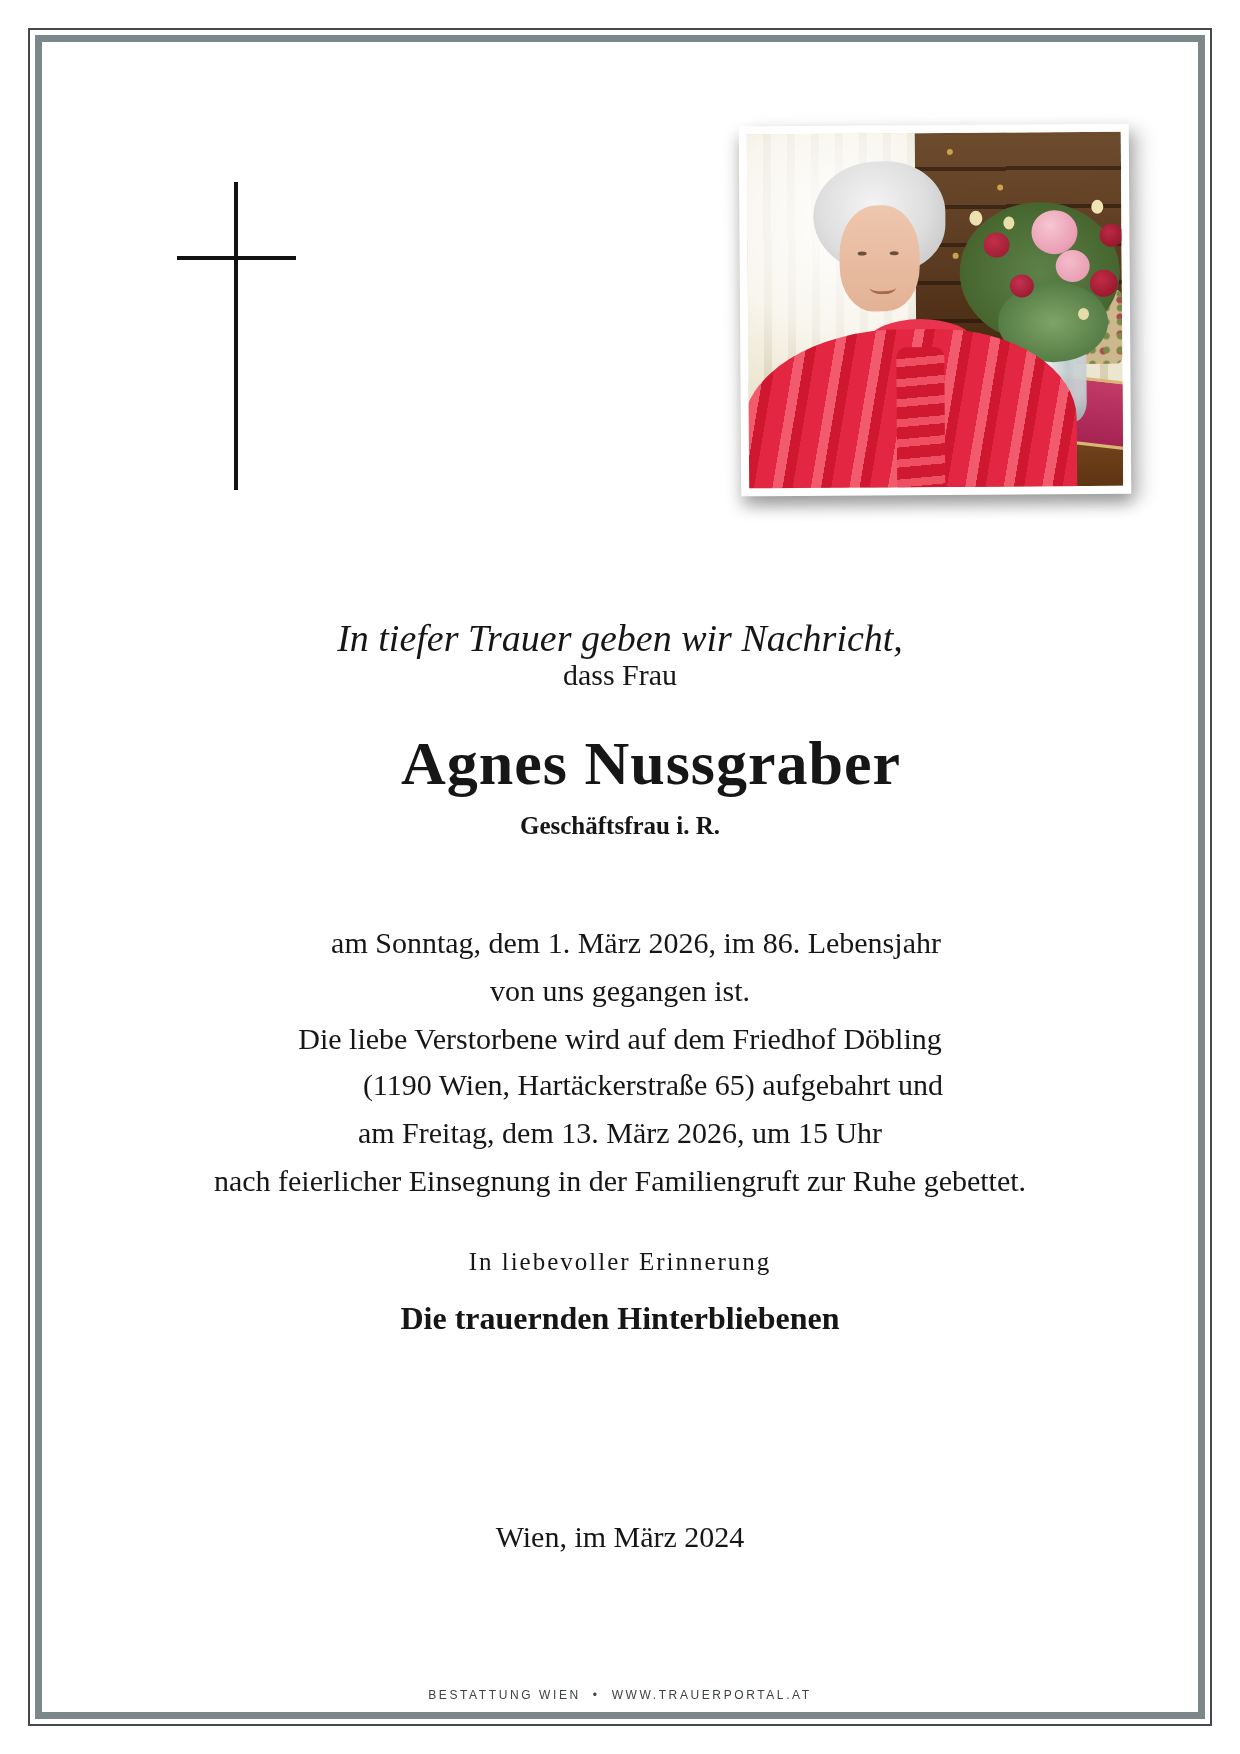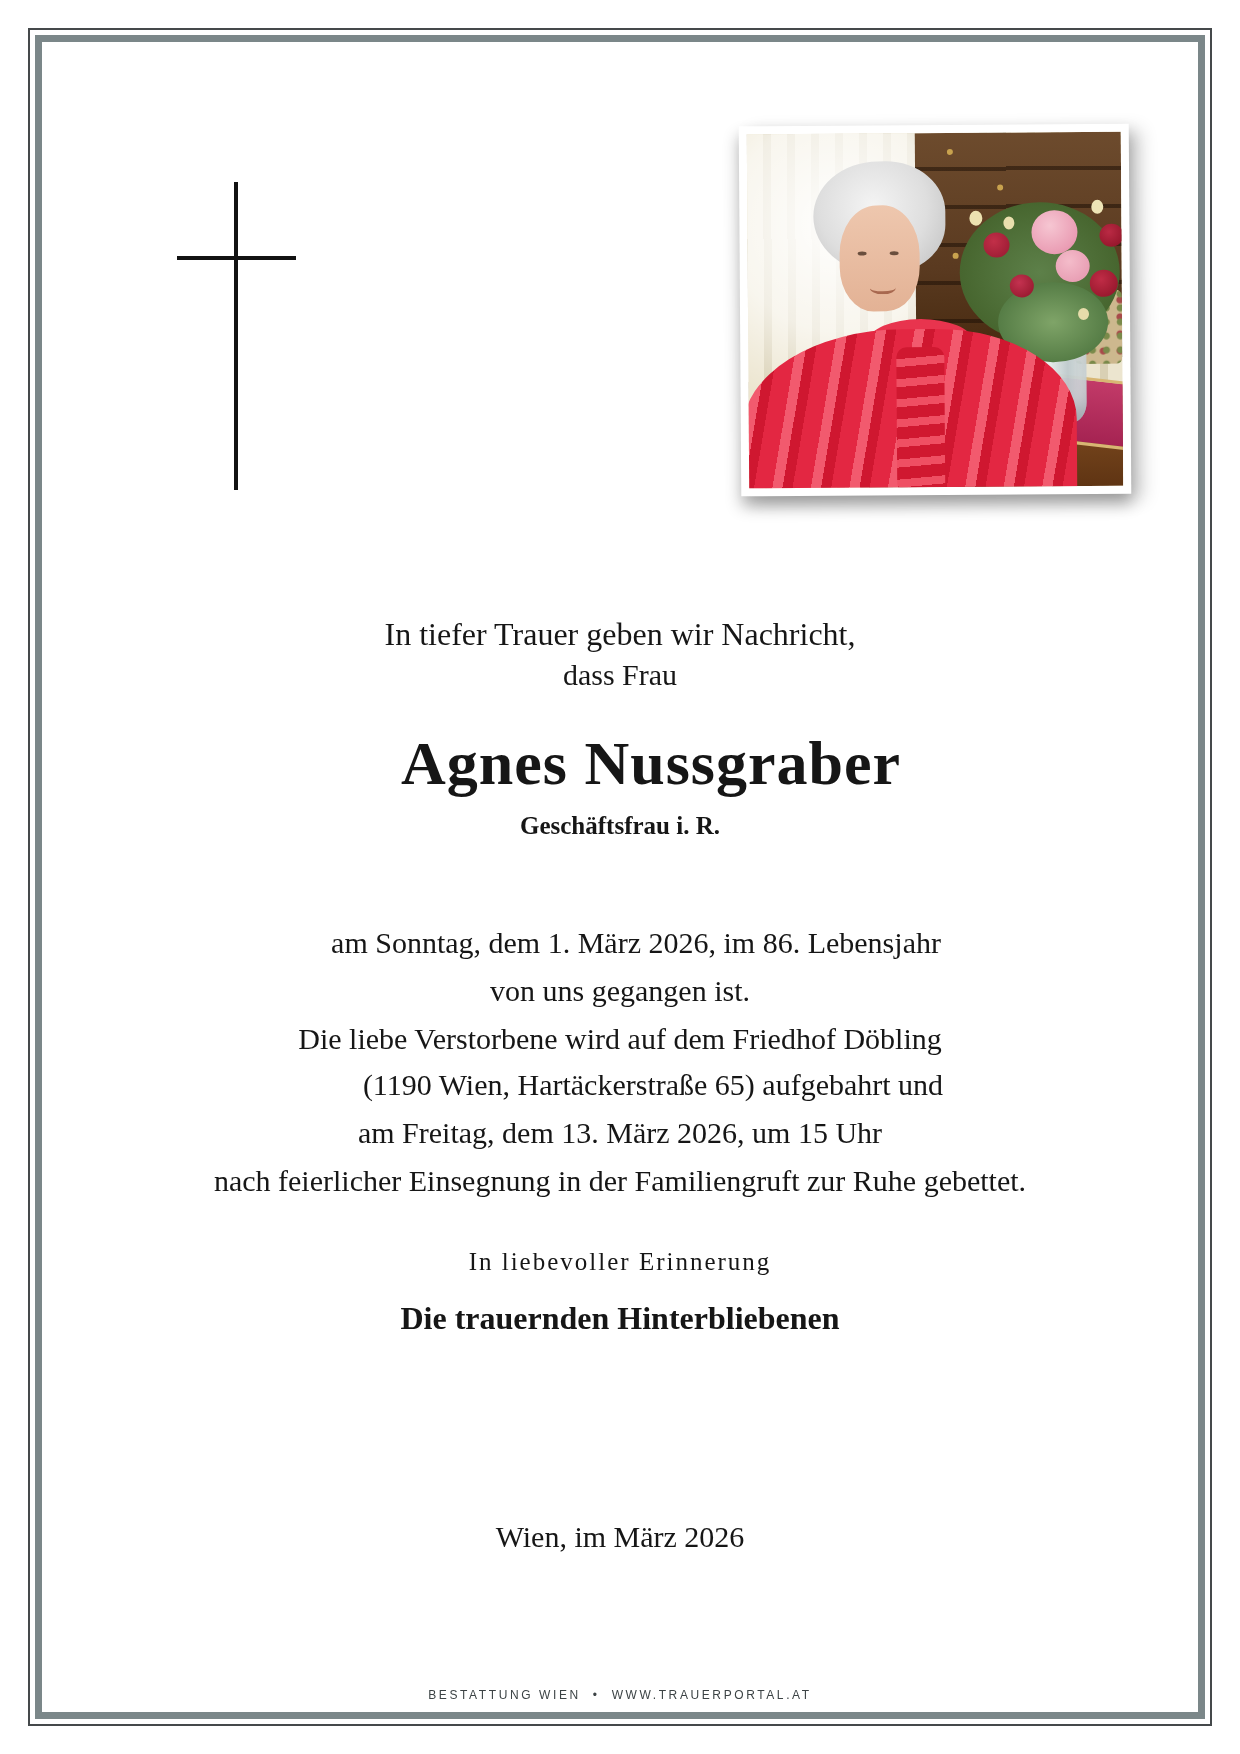--- a/index.html
+++ b/index.html
@@ -168,21 +168,21 @@
     border-radius: 50% 50% 40% 40%;
   }
   
   .tline {
     position: absolute;
     left: 0;
     width: 1240px;
     text-align: center;
     white-space: nowrap;
   }
-  .intro1 { top: 616px; font-size: 32px; }
+  .intro1 { top: 616px; font-size: 38px; font-style: italic; }
   .intro2 { top: 658px; font-size: 30px; text-align: center; }
   .name   { top: 728px; font-size: 62px; font-weight: bold; letter-spacing: 1px; padding-left: 31px; }
   .subtitle { top: 812px; font-size: 25px; font-weight: bold; }
   .body30 { font-size: 30px; }
   .death1 { top: 926px; margin-left: 16px; }
   .death2 { top: 974px; }
   .funeral1 { top: 1022px; }
   .funeral2 { top: 1068px; padding-left: 33px; }
   .funeral3 { top: 1116px; }
   .funeral4 { top: 1164px; }
@@ -259,19 +259,19 @@
   <div class="tline body30 death2">von uns gegangen ist.</div>
 
   <div class="tline body30 funeral1">Die liebe Verstorbene wird auf dem Friedhof Döbling</div>
   <div class="tline body30 funeral2">(1190 Wien, Hartäckerstraße 65) aufgebahrt und</div>
   <div class="tline body30 funeral3">am Freitag, dem 13. März 2026, um 15 Uhr</div>
   <div class="tline body30 funeral4">nach feierlicher Einsegnung in der Familiengruft zur Ruhe gebettet.</div>
 
   <div class="tline remembrance">In liebevoller Erinnerung</div>
   <div class="tline mourners">Die trauernden Hinterbliebenen</div>
 
-  <div class="tline place-date">Wien, im März 2026</div>
+  <div class="tline place-date">Wien, im März 2024</div>
 
   <div class="footer">
     <span>BESTATTUNG WIEN</span><span class="sep">•</span><span>WWW.TRAUERPORTAL.AT</span>
   </div>
 
 </div>
 
 </body></html>

